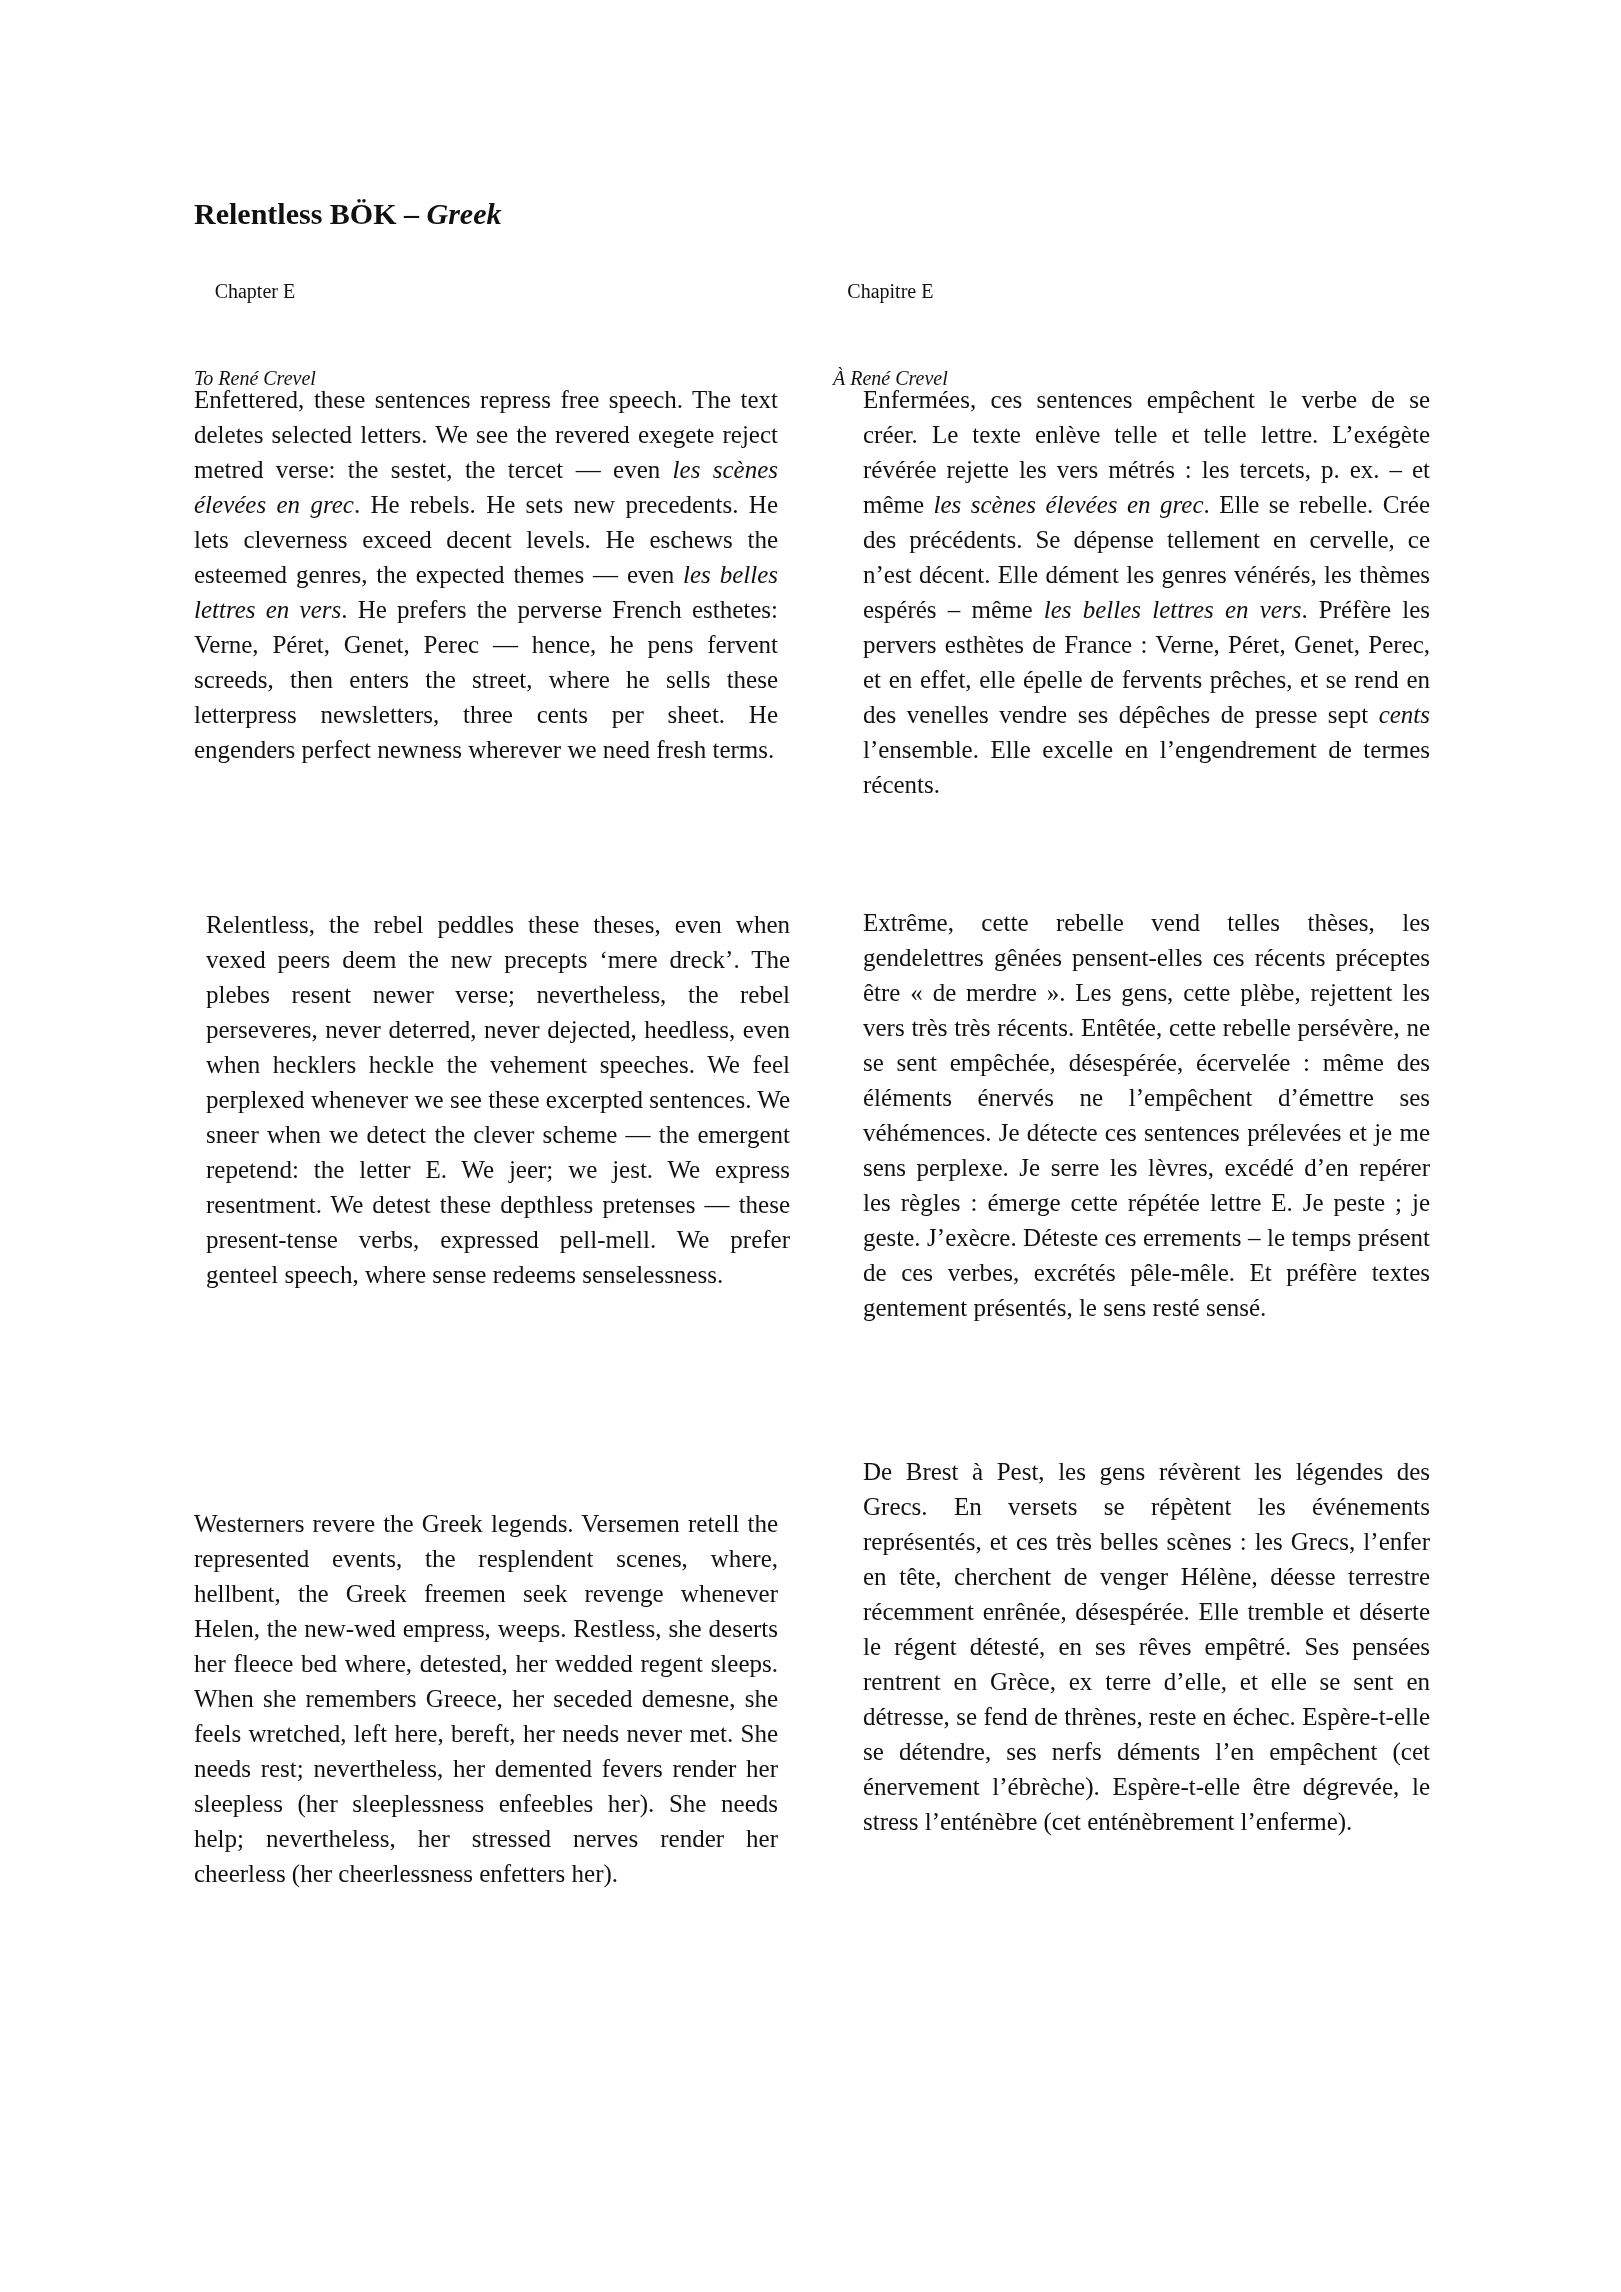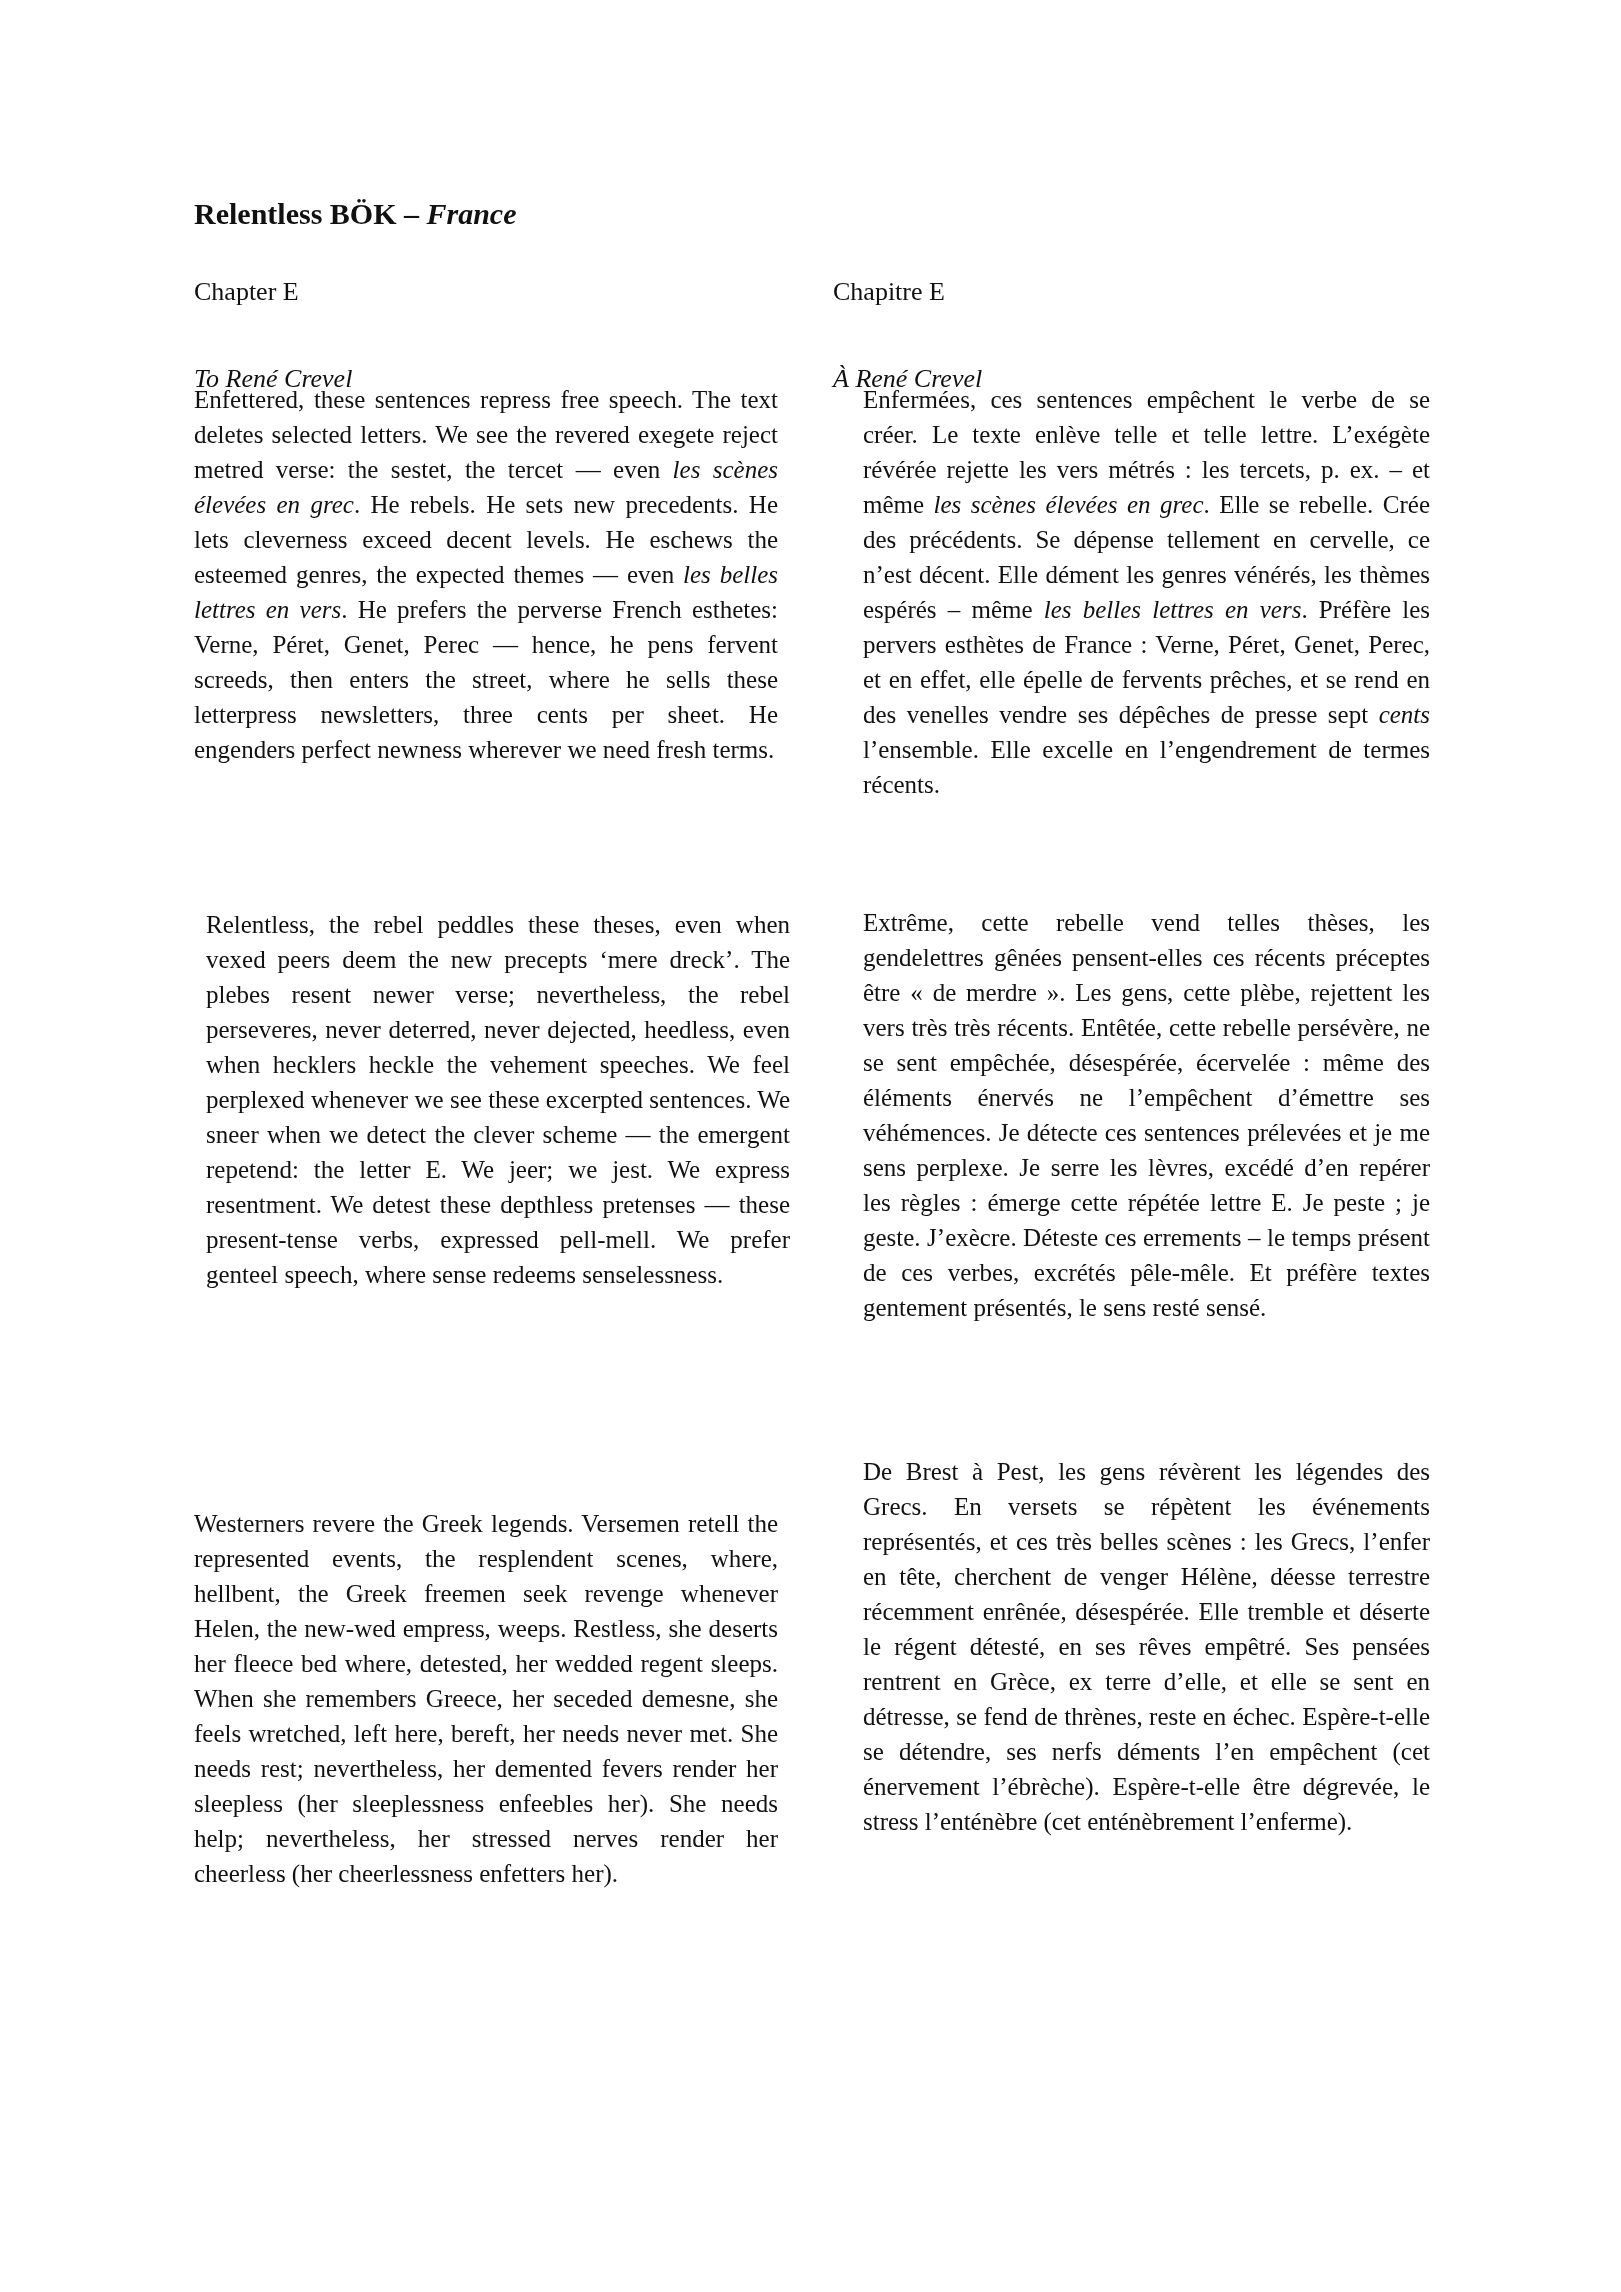--- a/index.html
+++ b/index.html
@@ -6,41 +6,41 @@
     body {
       width: 1621px; height: 2293px; position: relative; overflow: hidden;
       font-family: "Liberation Serif", "DejaVu Serif", serif;
       color: #111111;
     }
     .title {
       position: absolute; left: 194px; top: 196px;
       font-size: 30px; font-weight: bold; line-height: 35px; white-space: nowrap;
     }
     .title .it { font-style: italic; }
-    .heading { position: absolute; font-size: 26px; line-height: 39px; white-space: nowrap; }
+    .heading { position: absolute; font-size: 20px; line-height: 39px; white-space: nowrap; text-align: center; }
     .heading .sub { font-style: italic; display: block; margin-top: 48px; }
     .para {
       position: absolute; font-size: 25px; line-height: 35px;
       text-align: justify; margin: 0; hyphens: none;
     }
     .para.en { left: 194px; width: 584px; }
     .para.fr { left: 863px; width: 567px; font-family: Liberation Serif, serif; }
     .para i { font-style: italic; }
     .heading-en { top: 272px; left: 194px; }
     .heading-fr { top: 272px; left: 833px; }
     #p1en { top: 382px; } #p1fr { top: 382px; }
     #p2en { top: 907px; margin-left: 12px; } #p2fr { top: 905px; }
     #p3en { top: 1506px; } #p3fr { top: 1454px; }
   </style>
 </head>
 <body>
 
 <div>
   <div class="title">
-    <span>Relentless BÖK</span><span> – </span><span class="it">France</span>
+    <span>Relentless BÖK</span><span> – </span><span class="it">Greek</span>
   </div>
 
   <div class="heading heading-en">
     <span>Chapter E</span>
     <span class="sub">To René Crevel</span>
   </div>
 
   <div class="heading heading-fr">
     <span>Chapitre E</span>
     <span class="sub">À René Crevel</span>

